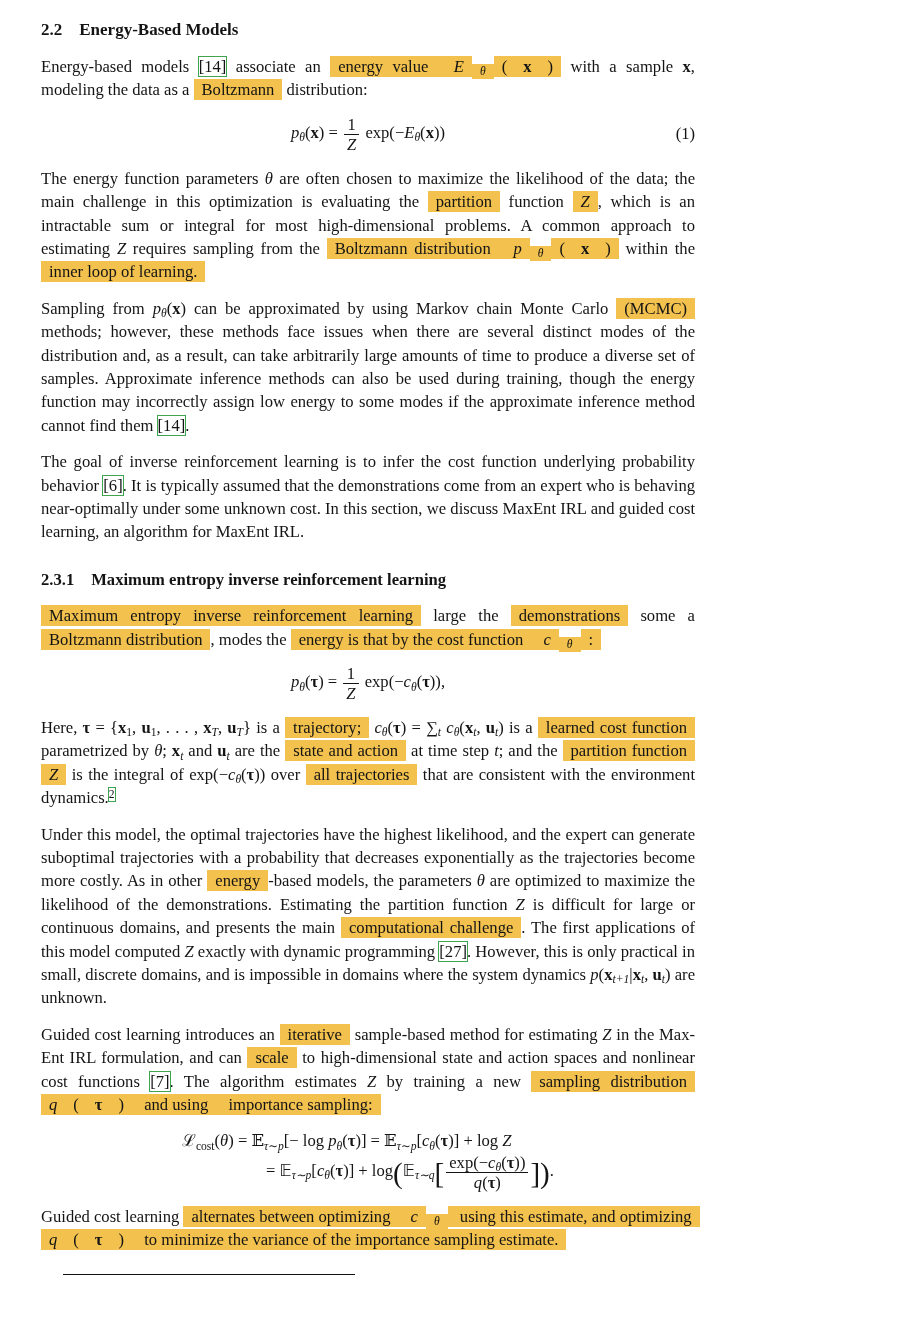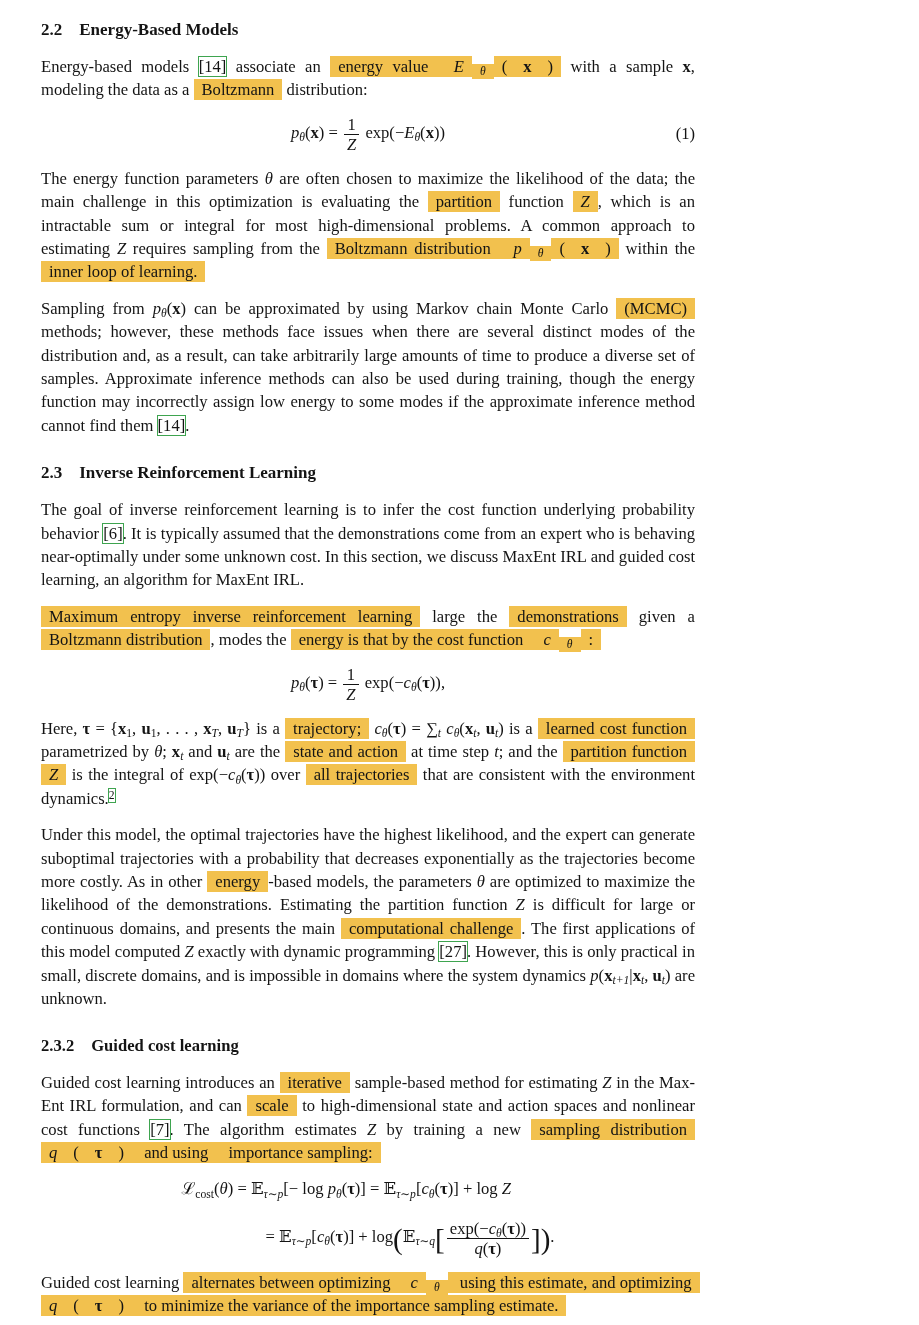--- a/index.html
+++ b/index.html
@@ -24,21 +24,21 @@
   sub { vertical-align: baseline; position: relative; top: 0.28em; }
   sup { vertical-align: baseline; position: relative; top: -0.45em; }
   .frac { display: inline-block; vertical-align: middle; text-align: center; margin: 0 2px; line-height: 1.15; }
   .frac .num, .frac .den { display: block; padding: 0 3px; }
   .frac .den { border-top: 1px solid #141414; }
   .eq-row { position: relative; text-align: center; margin: 2px 0 13px 0; }
   .eq-tag { position: absolute; right: 0; top: 50%; transform: translateY(-50%); }
   .eq-block { text-align: center; margin: 2px 0 13px 0; }
   .eq-inner { display: inline-block; text-align: left; }
   .eq-line { white-space: nowrap; }
-  .eq-line2 { padding-left: 84px; margin-top: 18px; }
+  .eq-line2 { padding-left: 84px; margin-top: 0; font-family: Liberation Serif, serif; }
   .big { font-size: 175%; font-weight: 400; vertical-align: middle; line-height: 0; }
   .footnote-rule { width: 292px; border-top: 1.5px solid #111; margin: 22px 0 0 22px; }
 </style>
 </head>
 <body>
 
 <div class="page">
 
   <h2><span class="h-num">2.2</span><span>Energy-Based Models</span></h2>
 
@@ -46,36 +46,35 @@
 
   <div class="eq-row">
     <span class="eq"><span class="it">p</span><sub class="it">θ</sub><span>(</span><span class="bf">x</span><span>) = </span><span class="frac"><span class="num"><span>1</span></span><span class="den"><span class="it">Z</span></span></span><span> exp(−</span><span class="it">E</span><sub class="it">θ</sub><span>(</span><span class="bf">x</span><span>))</span></span>
     <span class="eq-tag">(1)</span>
   </div>
 
   <p><span>The energy function parameters </span><span class="it">θ</span><span> are often chosen to maximize the likelihood of the data; the main challenge in this optimization is evaluating the </span><span class="hl">partition</span><span> function </span><span class="it hl">Z</span><span>, which is an intractable sum or integral for most high-dimensional problems. A common approach to estimating </span><span class="it">Z</span><span> requires sampling from the </span><span class="hl">Boltzmann distribution </span><span class="it hl">p</span><sub class="it hl">θ</sub><span class="hl">(</span><span class="bf hl">x</span><span class="hl">)</span><span> within the </span><span class="hl">inner loop of learning.</span></p>
 
   <p><span>Sampling from </span><span class="it">p</span><sub class="it">θ</sub><span>(</span><span class="bf">x</span><span>) can be approximated by using Markov chain Monte Carlo </span><span class="hl">(MCMC)</span><span> methods; however, these methods face issues when there are several distinct modes of the distribution and, as a result, can take arbitrarily large amounts of time to produce a diverse set of samples. Approximate inference methods can also be used during training, though the energy function may incorrectly assign low energy to some modes if the approximate inference method cannot find them </span><span class="refbox">[14]</span><span>.</span></p>
 
-  <h2><span class="h-num">2.3</span><span>Inverse Reinforcement Learning</span></h2>
 
   <p><span>The goal of inverse reinforcement learning is to infer the cost function underlying probability behavior </span><span class="refbox">[6]</span><span>. It is typically assumed that the demonstrations come from an expert who is behaving near-optimally under some unknown cost. In this section, we discuss MaxEnt IRL and guided cost learning, an algorithm for MaxEnt IRL.</span></p>
 
+  <h3><span class="h-num">2.3.1</span><span>Maximum entropy inverse reinforcement learning</span></h3>
 
-  <p><span class="hl">Maximum entropy inverse reinforcement learning</span><span> large the </span><span class="hl">demonstrations</span><span> given a </span><span class="hl">Boltzmann distribution</span><span>, modes the </span><span class="hl">energy is that by the cost function </span><span class="it hl">c</span><sub class="it hl">θ</sub><span class="hl">:</span></p>
+  <p><span class="hl">Maximum entropy inverse reinforcement learning</span><span> large the </span><span class="hl">demonstrations</span><span> some a </span><span class="hl">Boltzmann distribution</span><span>, modes the </span><span class="hl">energy is that by the cost function </span><span class="it hl">c</span><sub class="it hl">θ</sub><span class="hl">:</span></p>
 
   <div class="eq-row">
     <span class="eq"><span class="it">p</span><sub class="it">θ</sub><span>(</span><span class="bf">τ</span><span>) = </span><span class="frac"><span class="num"><span>1</span></span><span class="den"><span class="it">Z</span></span></span><span> exp(−</span><span class="it">c</span><sub class="it">θ</sub><span>(</span><span class="bf">τ</span><span>)),</span></span>
   </div>
 
   <p><span>Here, </span><span class="bf">τ</span><span> = {</span><span class="bf">x</span><sub>1</sub><span>, </span><span class="bf">u</span><sub>1</sub><span>, . . . , </span><span class="bf">x</span><sub class="it">T</sub><span>, </span><span class="bf">u</span><sub class="it">T</sub><span>} is a </span><span class="hl">trajectory;</span><span> </span><span class="it">c</span><sub class="it">θ</sub><span>(</span><span class="bf">τ</span><span>) = ∑</span><sub class="it">t</sub><span> </span><span class="it">c</span><sub class="it">θ</sub><span>(</span><span class="bf">x</span><sub class="it">t</sub><span>, </span><span class="bf">u</span><sub class="it">t</sub><span>) is a </span><span class="hl">learned cost function</span><span> parametrized by </span><span class="it">θ</span><span>; </span><span class="bf">x</span><sub class="it">t</sub><span> and </span><span class="bf">u</span><sub class="it">t</sub><span> are the </span><span class="hl">state and action</span><span> at time step </span><span class="it">t</span><span>; and the </span><span class="hl">partition function </span><span class="it hl">Z</span><span> is the integral of exp(−</span><span class="it">c</span><sub class="it">θ</sub><span>(</span><span class="bf">τ</span><span>)) over </span><span class="hl">all trajectories</span><span> that are consistent with the environment dynamics.</span><sup class="refbox">2</sup></p>
 
   <p><span>Under this model, the optimal trajectories have the highest likelihood, and the expert can generate suboptimal trajectories with a probability that decreases exponentially as the trajectories become more costly. As in other </span><span class="hl">energy</span><span>-based models, the parameters </span><span class="it">θ</span><span> are optimized to maximize the likelihood of the demonstrations. Estimating the partition function </span><span class="it">Z</span><span> is difficult for large or continuous domains, and presents the main </span><span class="hl">computational challenge</span><span>. The first applications of this model computed </span><span class="it">Z</span><span> exactly with dynamic programming </span><span class="refbox">[27]</span><span>. However, this is only practical in small, discrete domains, and is impossible in domains where the system dynamics </span><span class="it">p</span><span>(</span><span class="bf">x</span><sub class="it">t+1</sub><span>|</span><span class="bf">x</span><sub class="it">t</sub><span>, </span><span class="bf">u</span><sub class="it">t</sub><span>) are unknown.</span></p>
 
-  <h3><span class="h-num">2.3.2</span><span>Guided cost learning</span></h3>
 
   <p><span>Guided cost learning introduces an </span><span class="hl">iterative</span><span> sample-based method for estimating </span><span class="it">Z</span><span> in the Max-Ent IRL formulation, and can </span><span class="hl">scale</span><span> to high-dimensional state and action spaces and nonlinear cost functions </span><span class="refbox">[7]</span><span>. The algorithm estimates </span><span class="it">Z</span><span> by training a new </span><span class="hl">sampling distribution </span><span class="it hl">q</span><span class="hl">(</span><span class="bf hl">τ</span><span class="hl">)</span><span class="hl"> and using </span><span class="hl">importance sampling:</span></p>
 
   <div class="eq-block">
     <div class="eq-inner">
       <div class="eq-line"><span>ℒ</span><sub>cost</sub><span>(</span><span class="it">θ</span><span>) = </span><span>𝔼</span><sub class="it">τ∼p</sub><span>[− log </span><span class="it">p</span><sub class="it">θ</sub><span>(</span><span class="bf">τ</span><span>)] = </span><span>𝔼</span><sub class="it">τ∼p</sub><span>[</span><span class="it">c</span><sub class="it">θ</sub><span>(</span><span class="bf">τ</span><span>)] + log </span><span class="it">Z</span></div>
       <div class="eq-line eq-line2"><span>= </span><span>𝔼</span><sub class="it">τ∼p</sub><span>[</span><span class="it">c</span><sub class="it">θ</sub><span>(</span><span class="bf">τ</span><span>)] + log</span><span class="big">(</span><span>𝔼</span><sub class="it">τ∼q</sub><span class="big">[</span><span class="frac"><span class="num"><span>exp(−</span><span class="it">c</span><sub class="it">θ</sub><span>(</span><span class="bf">τ</span><span>))</span></span><span class="den"><span class="it">q</span><span>(</span><span class="bf">τ</span><span>)</span></span></span><span class="big">]</span><span class="big">)</span><span>.</span></div>
     </div>
   </div>
 

